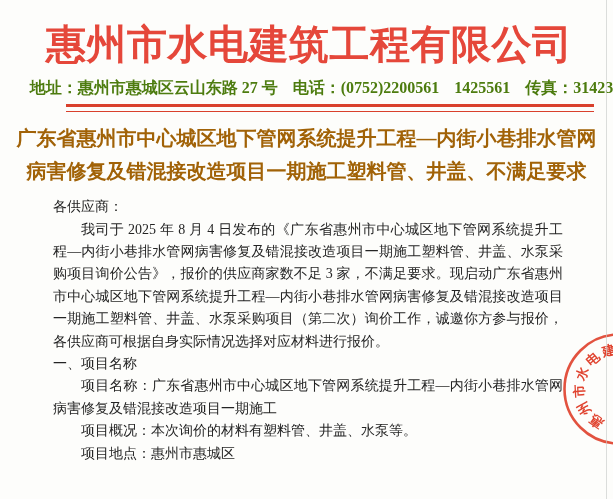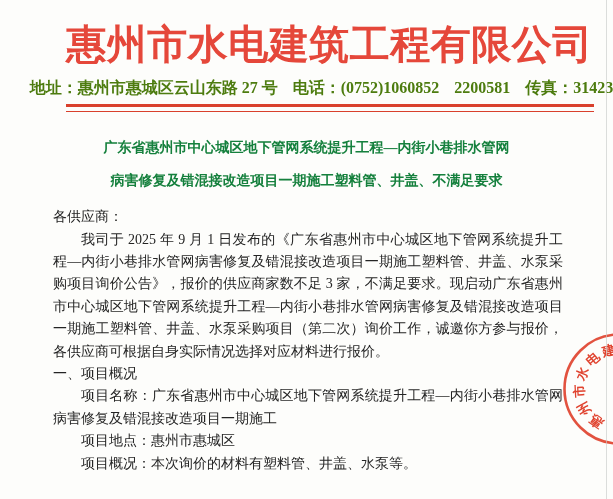--- a/index.html
+++ b/index.html
@@ -9,36 +9,36 @@
     font-family:"Liberation Serif","DejaVu Serif",serif;
     color:#222;
     position:relative;
     overflow:hidden;
   }
   .page { position:absolute; inset:0; }
   .page-edge-line {
     position:absolute; left:606px; top:0; width:1px; height:499px;
     background:#c9ccc9; opacity:.65;
   }
-  .header { text-align:center; padding-top:22px;margin-left:46px; }
+  .header { padding-top:22px;margin-left:46px; }
   .company-name {
     color:#e5473a; font-size:40px; font-weight:bold;
     line-height:46px; white-space:nowrap; letter-spacing:0.5px;
   }
   .address-line {
     margin-top:10px; color:#4d7c0f; font-weight:bold; font-size:16px;
     line-height:19px; display:flex; justify-content:center; gap:15px;
     white-space:nowrap;
   }
   .rules { margin:7px auto 0; width:528px; }
   .rule-thick { height:3px; background:#d9402c; }
   .rule-thin  { height:1px; background:#d9402c; margin-top:4px; }
   .doc-title {
-    margin-top:20px; text-align:center;
-    font-size:14px; font-weight:bold; line-height:32.6px; color:#15803d;
+    margin-top:10px; text-align:center;
+    font-size:20px; font-weight:bold; line-height:32.6px; color:#a16207;
   }
   .body-text {
     margin:9px 50px 0 53px;
     font-size:14px; line-height:22.4px; text-align:justify;
     color:#242424;
   }
   .body-text p { margin:0; }
   .indent { text-indent:2em; }
   .seal-svg { position:absolute; top:322px; right:0; }
   .seal-char {
@@ -48,42 +48,42 @@
 </style>
 </head>
 <body>
 
 <div class="page">
 
   <div class="header">
     <div class="company-name">惠州市水电建筑工程有限公司</div>
     <div class="address-line">
       <span>地址：惠州市惠城区云山东路 27 号</span>
-      <span>电话：(0752)1060852</span>
-      <span>2200581</span>
+      <span>电话：(0752)2200561</span>
+      <span>1425561</span>
       <span>传真：3142390</span>
     </div>
     <div class="rules">
       <div class="rule-thick"></div>
       <div class="rule-thin"></div>
     </div>
   </div>
 
   <div class="doc-title">
     <div>广东省惠州市中心城区地下管网系统提升工程—内街小巷排水管网</div>
     <div>病害修复及错混接改造项目一期施工塑料管、井盖、不满足要求</div>
   </div>
 
   <div class="body-text">
     <p>各供应商：</p>
-    <p class="indent">我司于 2025 年 9 月 1 日发布的《广东省惠州市中心城区地下管网系统提升工程—内街小巷排水管网病害修复及错混接改造项目一期施工塑料管、井盖、水泵采购项目询价公告》，报价的供应商家数不足 3 家，不满足要求。现启动广东省惠州市中心城区地下管网系统提升工程—内街小巷排水管网病害修复及错混接改造项目一期施工塑料管、井盖、水泵采购项目（第二次）询价工作，诚邀你方参与报价，各供应商可根据自身实际情况选择对应材料进行报价。</p>
-    <p>一、项目概况</p>
+    <p class="indent">我司于 2025 年 8 月 4 日发布的《广东省惠州市中心城区地下管网系统提升工程—内街小巷排水管网病害修复及错混接改造项目一期施工塑料管、井盖、水泵采购项目询价公告》，报价的供应商家数不足 3 家，不满足要求。现启动广东省惠州市中心城区地下管网系统提升工程—内街小巷排水管网病害修复及错混接改造项目一期施工塑料管、井盖、水泵采购项目（第二次）询价工作，诚邀你方参与报价，各供应商可根据自身实际情况选择对应材料进行报价。</p>
+    <p>一、项目名称</p>
     <p class="indent">项目名称：广东省惠州市中心城区地下管网系统提升工程—内街小巷排水管网病害修复及错混接改造项目一期施工</p>
+    <p class="indent">项目概况：本次询价的材料有塑料管、井盖、水泵等。</p>
     <p class="indent">项目地点：惠州市惠城区</p>
-    <p class="indent">项目概况：本次询价的材料有塑料管、井盖、水泵等。</p>
   </div>
 
   <svg class="seal-svg" width="62" height="136" viewBox="551 322 62 136">
     <circle cx="619" cy="389" r="54.5" fill="none" stroke="#e0432f" stroke-width="2.6" opacity="0.92"></circle>
     <text class="seal-char" x="596.1" y="421.8" text-anchor="middle" dominant-baseline="central" transform="rotate(215 596.1 421.8)">惠</text>
     <text class="seal-char" x="584.0" y="408.4" text-anchor="middle" dominant-baseline="central" transform="rotate(241 584.0 408.4)">州</text>
     <text class="seal-char" x="579.1" y="391.1" text-anchor="middle" dominant-baseline="central" transform="rotate(267 579.1 391.1)">市</text>
     <text class="seal-char" x="582.2" y="373.4" text-anchor="middle" dominant-baseline="central" transform="rotate(293 582.2 373.4)">水</text>
     <text class="seal-char" x="592.8" y="358.8" text-anchor="middle" dominant-baseline="central" transform="rotate(319 592.8 358.8)">电</text>
     <text class="seal-char" x="608.6" y="350.4" text-anchor="middle" dominant-baseline="central" transform="rotate(345 608.6 350.4)">建</text>

